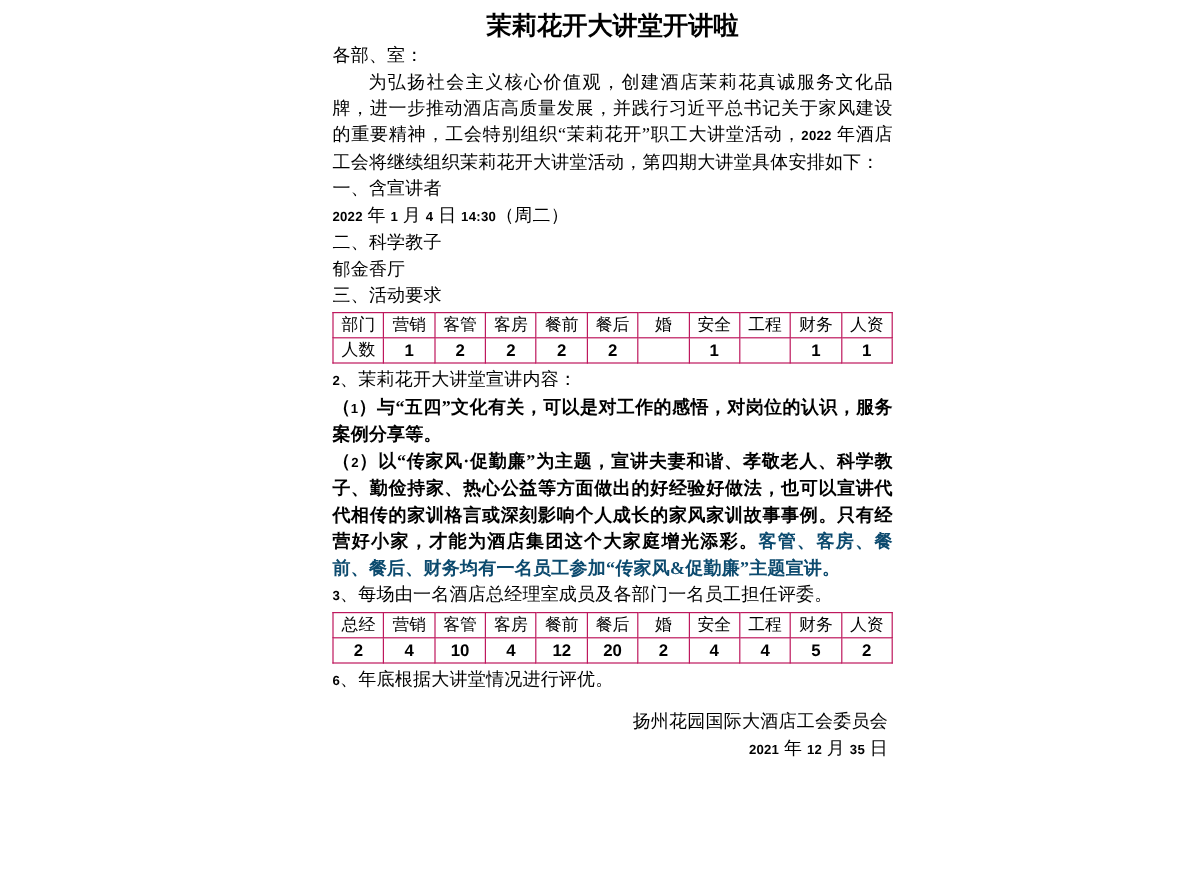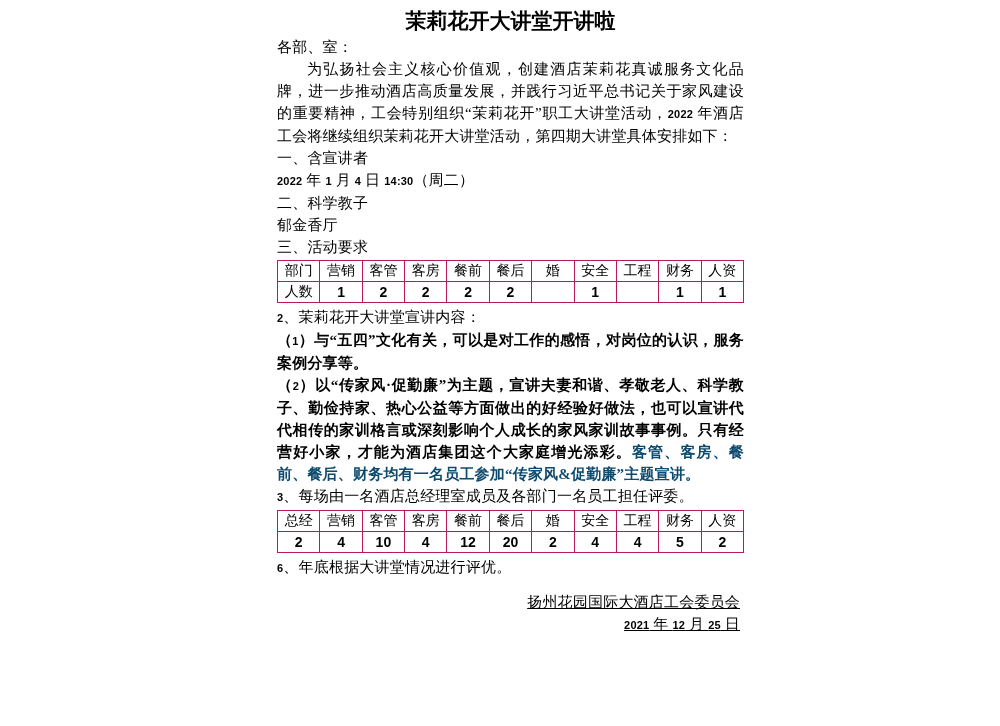--- a/index.html
+++ b/index.html
@@ -31,21 +31,21 @@
   th, td {
     border:1px solid #be185d; height:20px; padding:0;
     text-align:center; vertical-align:middle;
     font-size:14px; font-weight:normal;
   }
   .tnum {
     font-family:"Liberation Sans","DejaVu Sans",sans-serif;
     font-weight:bold; font-size:14px;
   }
   .sign { margin-top:12px; text-align:right; padding-right:4px; }
-  .sign .para { text-align:right;text-decoration:underline; }
+  .sign .para { text-align:right; }
 </style>
 </head>
 <body>
 
 <div class="doc">
 
   <p class="title">茉莉花开大讲堂开讲啦</p>
 
   <p class="para">各部、室：</p>
 
@@ -129,16 +129,16 @@
       <td class="tnum">2</td>
     </tr>
   </tbody>
     </table>
 
 
   <p class="para"><span class="num">6</span>、年底根据大讲堂情况进行评优。</p>
 
   <div class="sign">
     <p class="para">扬州花园国际大酒店工会委员会</p>
-    <p class="para"><span class="num">2021</span> 年 <span class="num">12</span> 月 <span class="num">25</span> 日</p>
+    <p class="para"><span class="num">2021</span> 年 <span class="num">12</span> 月 <span class="num">35</span> 日</p>
   </div>
 
 </div>
 
 </body></html>

